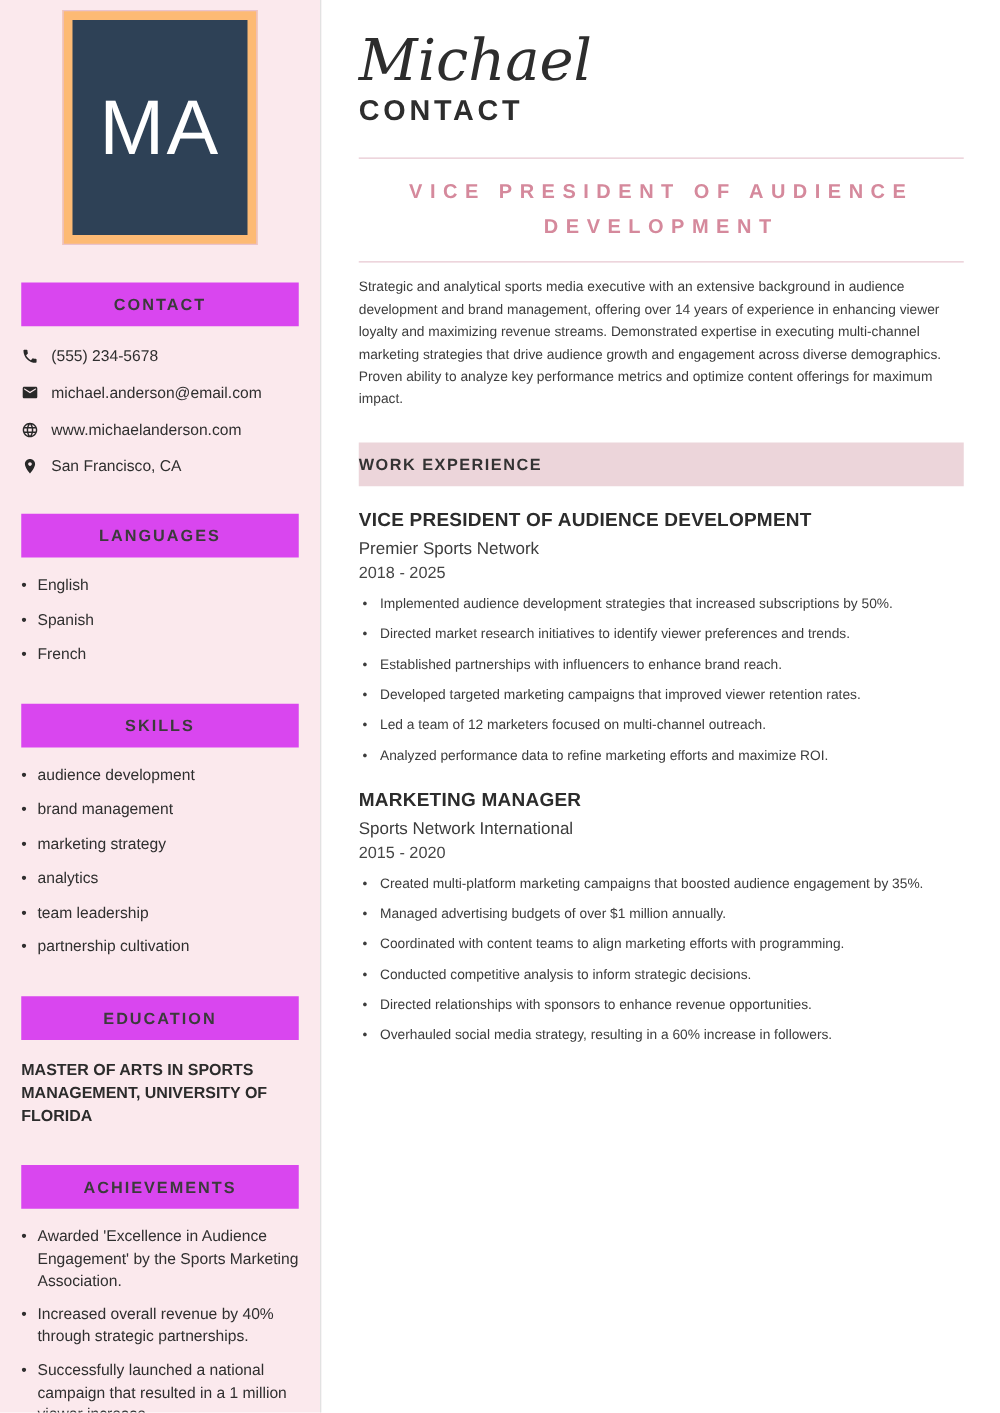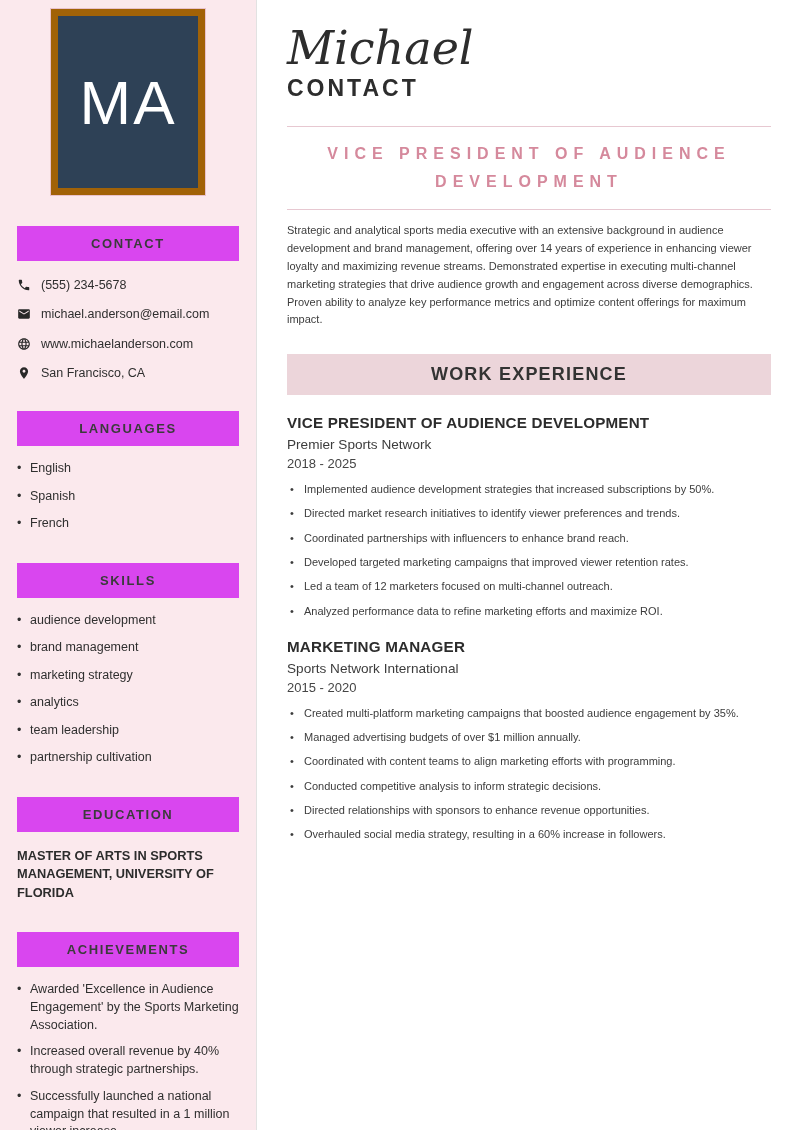--- a/index.html
+++ b/index.html
@@ -13,21 +13,21 @@
 
   
   .sidebar {
     width:257px; flex-shrink:0;
     background:#fbe9ed;
     border-right:1px solid #e2e2e2;
     padding:8px 17px 24px 17px;
   }
   .monogram-frame {
     width:156px; margin:0 auto;
-    background:#a16207; border:1px solid #e9c2cc;
+    background:#fdba74; border:1px solid #e9c2cc;
     padding:7px;
   }
   .monogram-box {
     background:#2e4156; height:172px;
     display:flex; align-items:center; justify-content:center;
     color:#ffffff; font-size:62px; font-weight:400; letter-spacing:2px;
   }
   .side-section { margin-top:30px; }
   .side-band {
     background:#d946ef; color:#3b3b3b;
@@ -70,21 +70,21 @@
   }
   .headline {
     color:#d5899c; font-weight:bold; font-size:16px;
     letter-spacing:6px; line-height:1.75;
   }
   .summary {
     margin-top:12px; font-size:11px; line-height:1.62; color:#3c3c3c;
   }
   .we-band {
     margin-top:25px; background:#ecd5da; color:#333333;
-    text-align:center; font-weight:bold; font-size:18px; letter-spacing:1.2px;
+    text-align:left; font-weight:bold; font-size:13px; letter-spacing:1.2px;
     padding:10px 0;
   }
   .job { margin-top:19px; }
   .job-title { font-size:15.2px; font-weight:bold; color:#2c2c2c; letter-spacing:0.2px; }
   .job-company { font-size:13.6px; margin-top:6px; color:#3c3c3c; }
   .job-dates { font-size:13px; margin-top:4px; color:#454545; }
   .job-bullets { list-style:none; margin-top:10px; }
   .job-bullets li {
     position:relative; padding-left:17px;
     font-size:11px; line-height:1.48; margin-bottom:8px; color:#3c3c3c;
@@ -190,21 +190,21 @@
 
     <div class="we-band">WORK EXPERIENCE</div>
 
     <section class="job">
       <div class="job-title">VICE PRESIDENT OF AUDIENCE DEVELOPMENT</div>
       <div class="job-company">Premier Sports Network</div>
       <div class="job-dates">2018 - 2025</div>
       <ul class="job-bullets">
         <li>Implemented audience development strategies that increased subscriptions by 50%.</li>
         <li>Directed market research initiatives to identify viewer preferences and trends.</li>
-        <li>Coordinated partnerships with influencers to enhance brand reach.</li>
+        <li>Established partnerships with influencers to enhance brand reach.</li>
         <li>Developed targeted marketing campaigns that improved viewer retention rates.</li>
         <li>Led a team of 12 marketers focused on multi-channel outreach.</li>
         <li>Analyzed performance data to refine marketing efforts and maximize ROI.</li>
       </ul>
     </section>
 
     <section class="job">
       <div class="job-title">MARKETING MANAGER</div>
       <div class="job-company">Sports Network International</div>
       <div class="job-dates">2015 - 2020</div>

